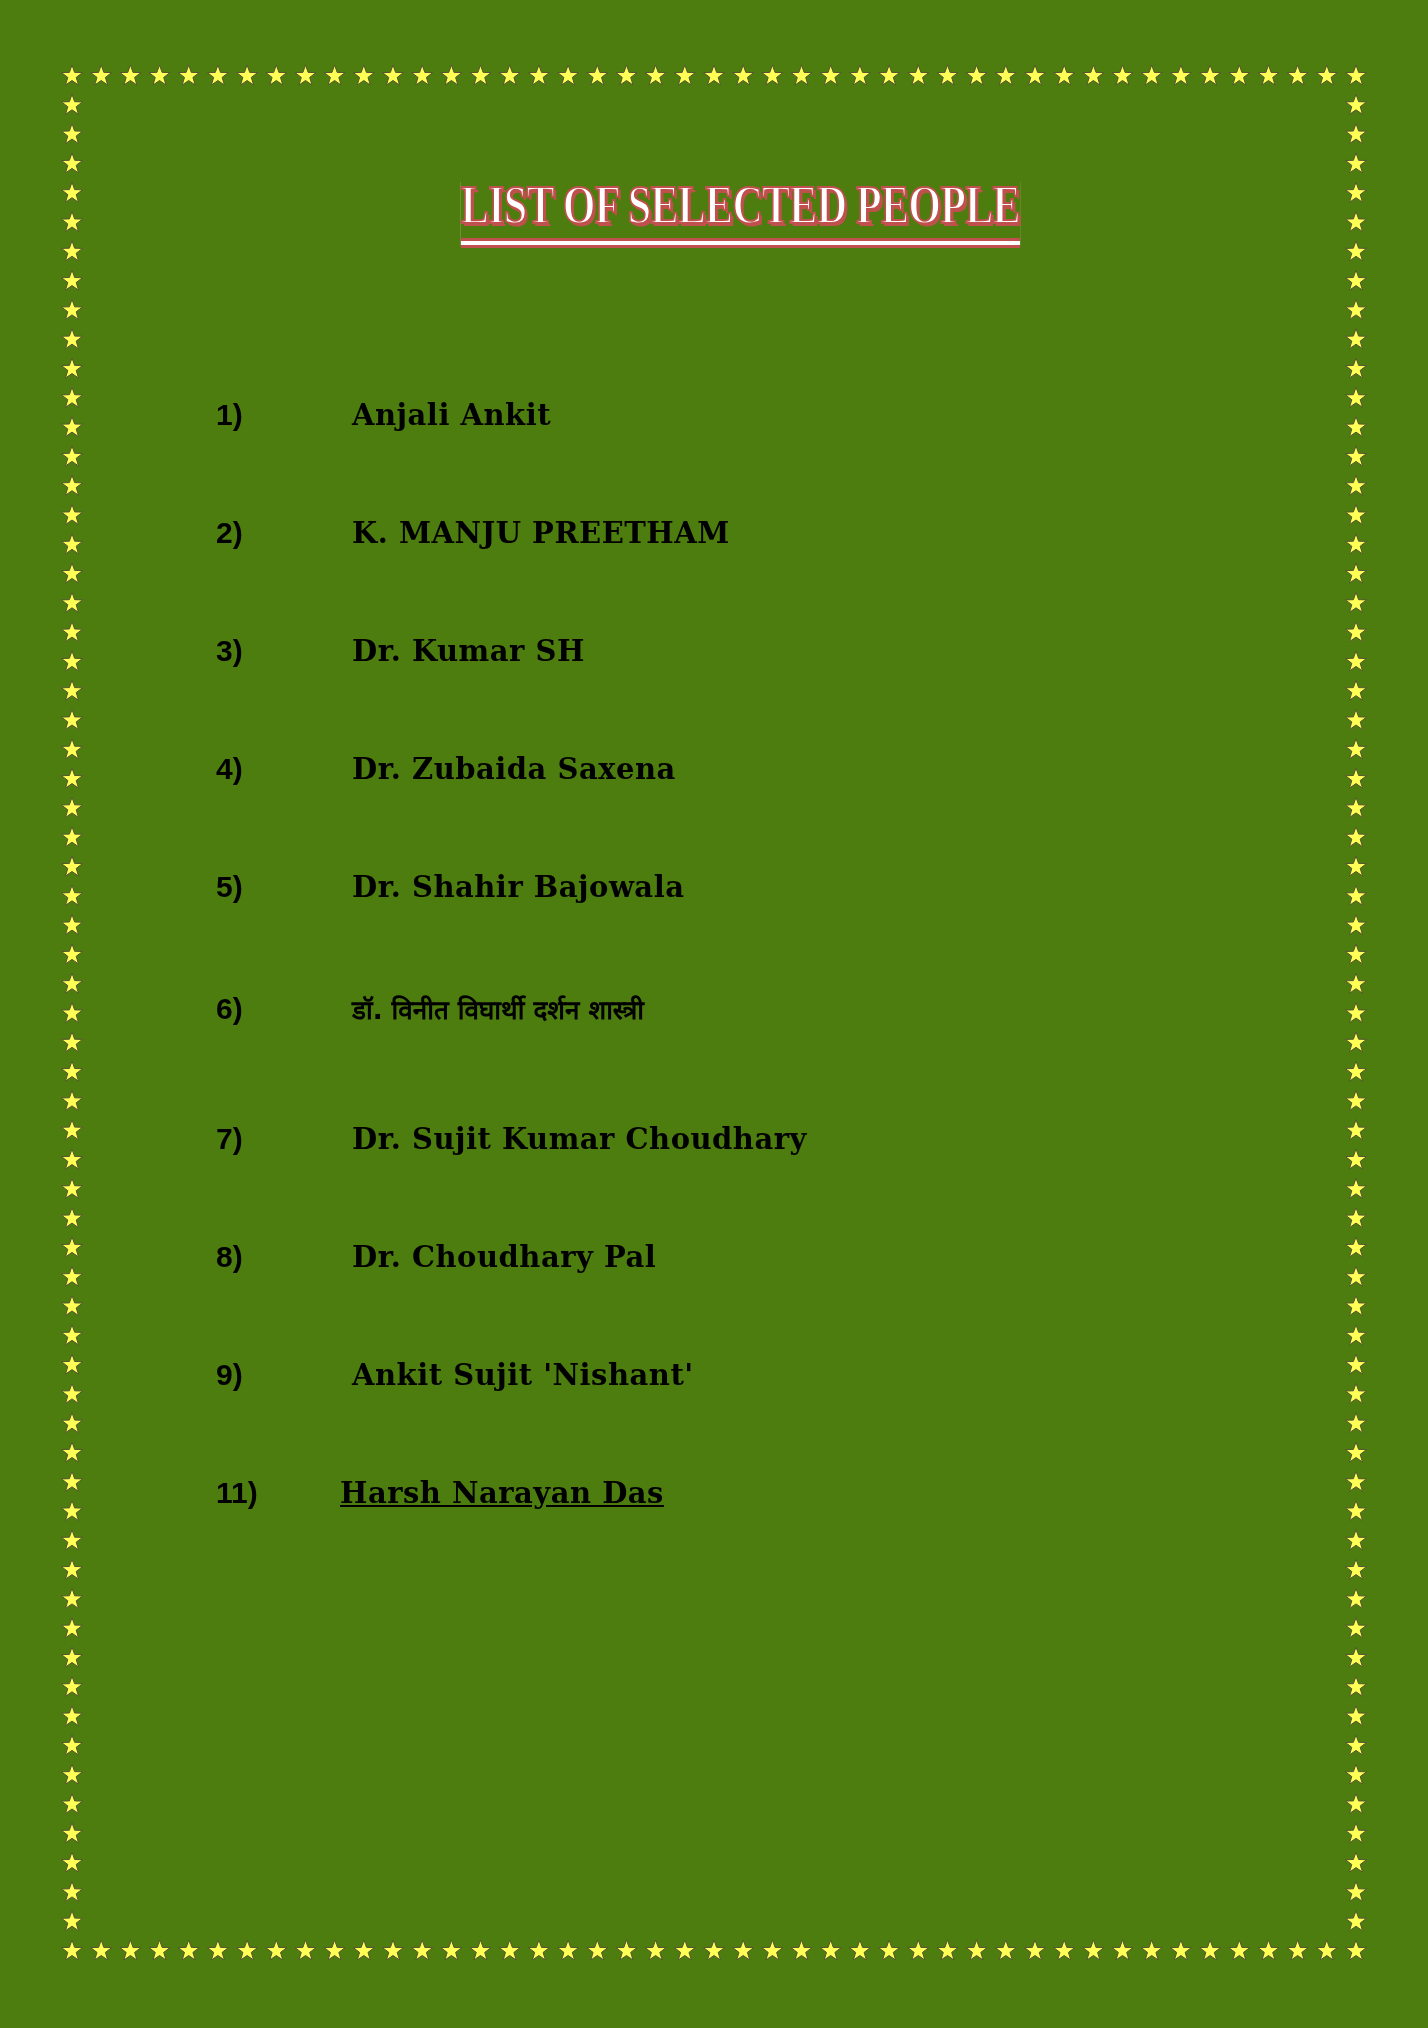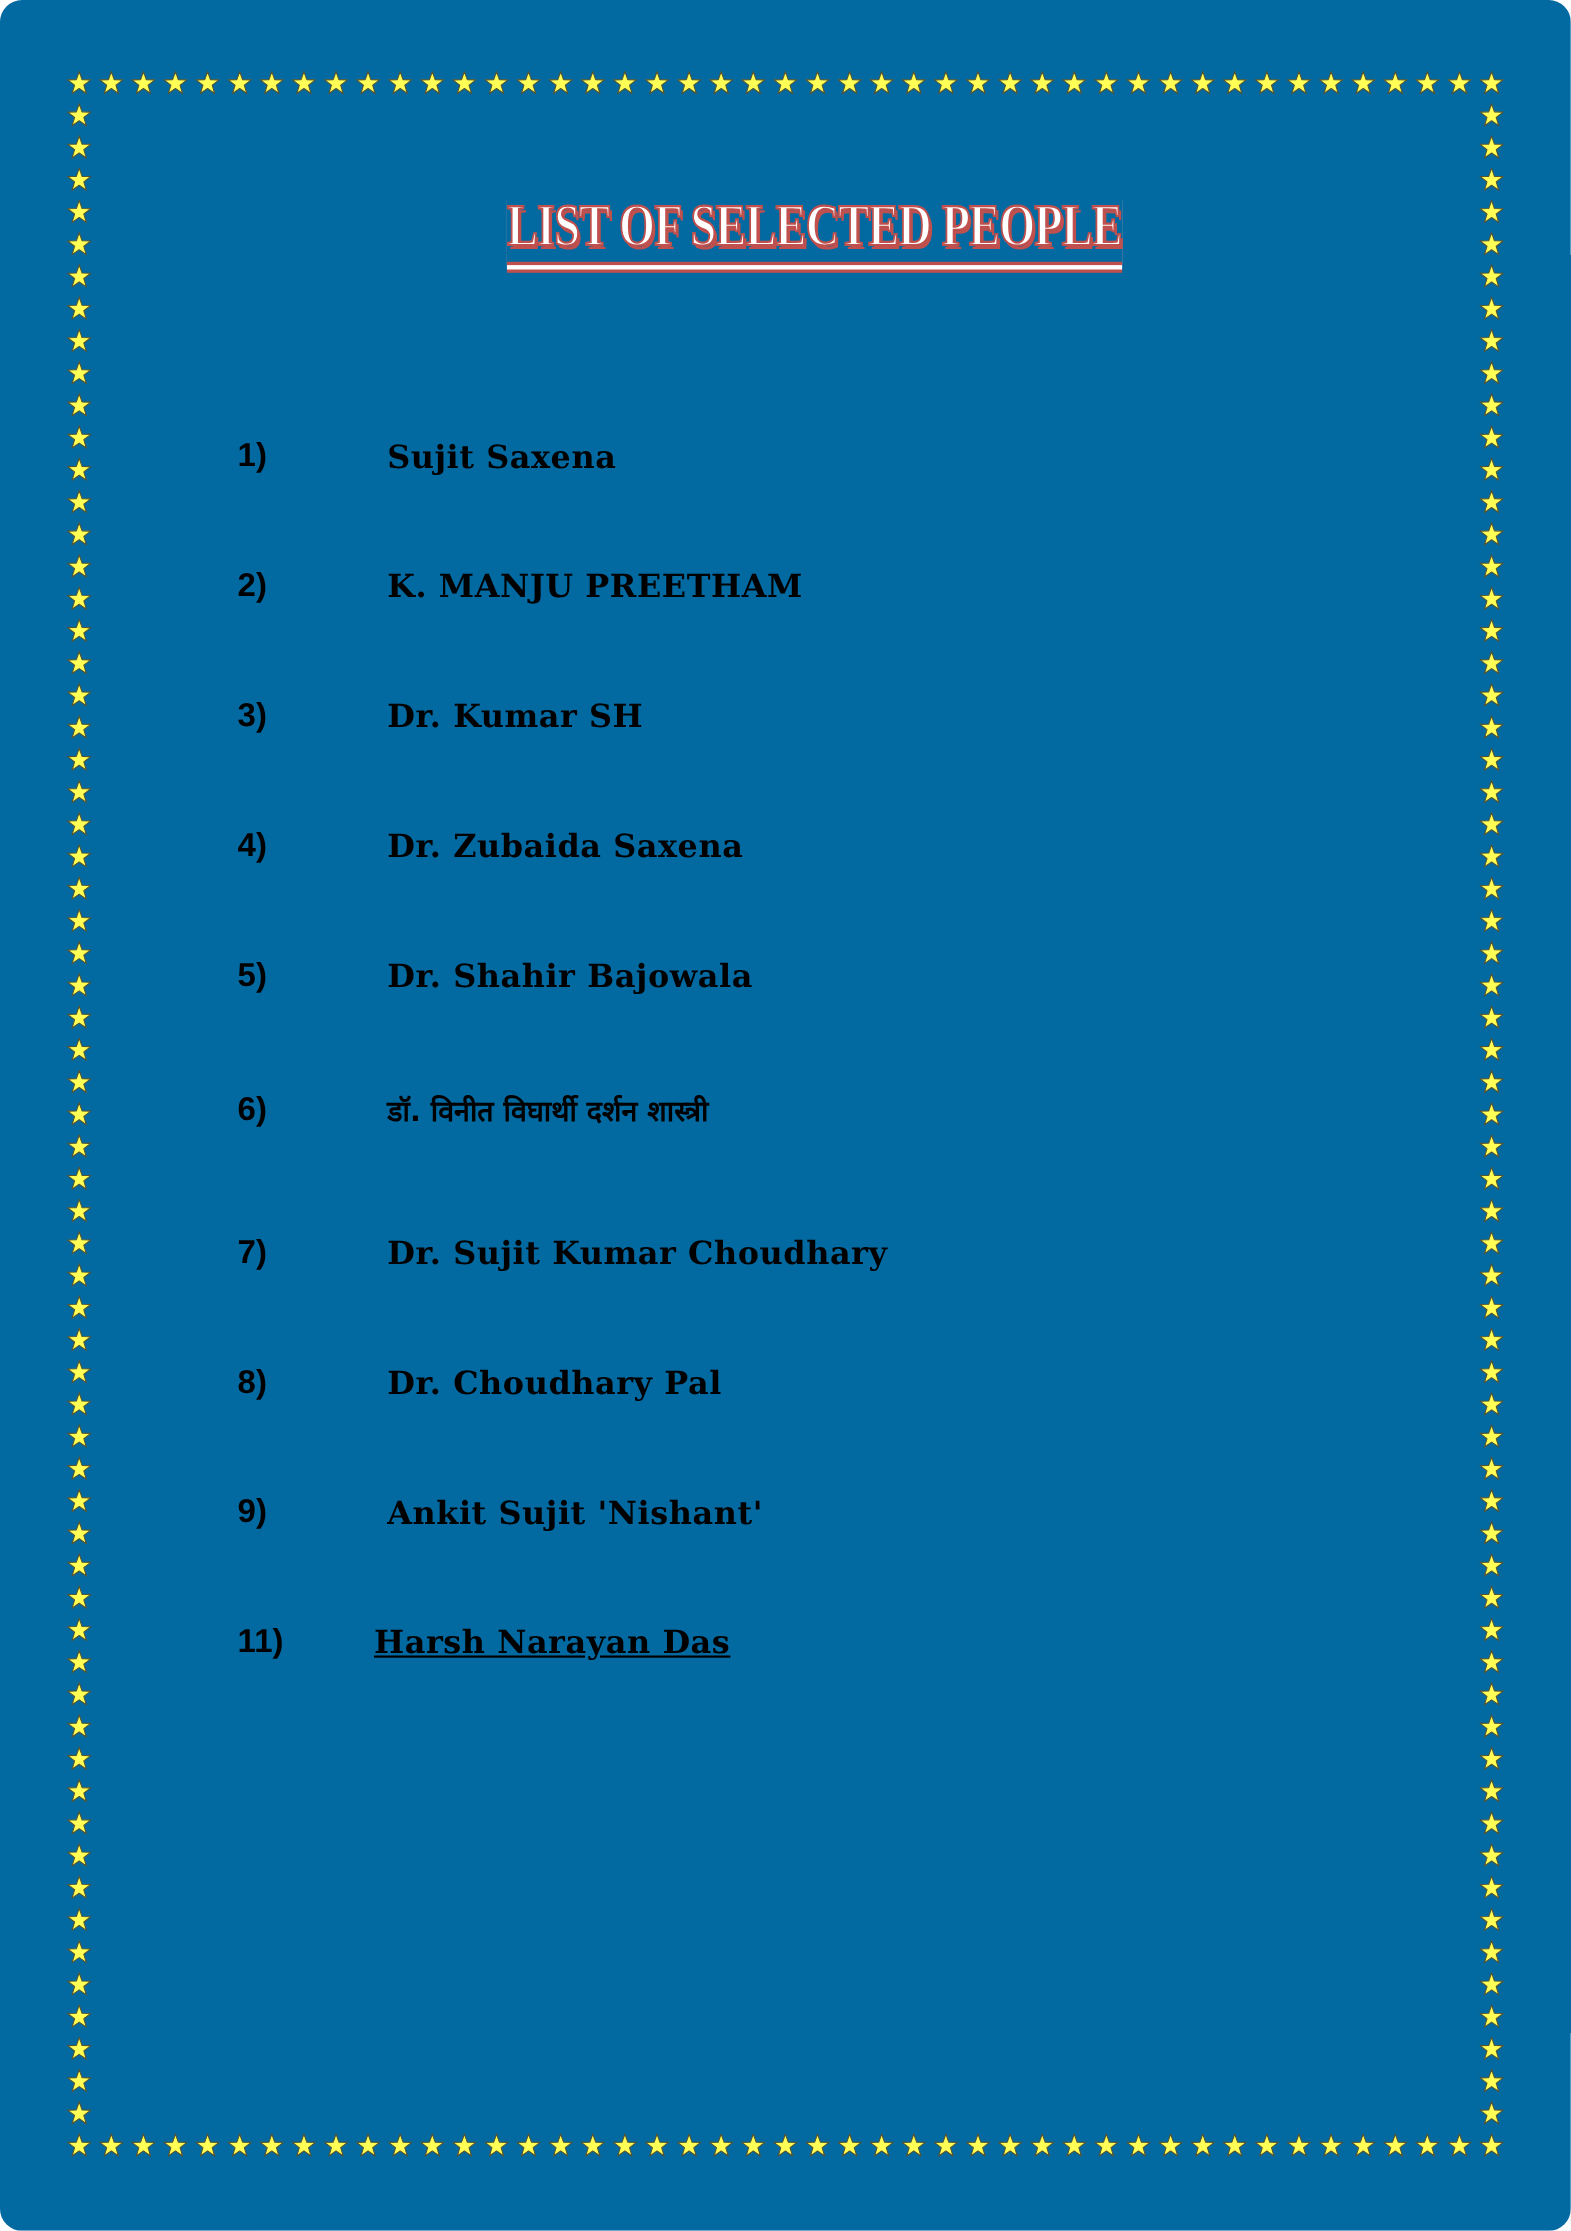--- a/index.html
+++ b/index.html
@@ -11,22 +11,21 @@
       width: 1428px;
       height: 2028px;
       position: relative;
       overflow: hidden;
       font-family: "DejaVu Serif", serif;
     }
     #page {
       position: absolute;
       left: 0; top: 0;
       width: 1428px; height: 2028px;
-      background: #0369a1;
-      border-radius: 20px;
+      background: #4d7c0f;
     }
     #border {
       position: absolute;
       left: 0; top: 0;
       width: 1428px; height: 2028px;
       pointer-events: none;
     }
     .title-wrap {
       position: absolute;
       left: 0;
@@ -322,21 +321,21 @@
       </g>
   </svg>
 
   <div class="title-wrap">
     <span class="title">LIST OF SELECTED PEOPLE</span>
   </div>
 
   <div class="list">
     <div class="list-item" style="top:390px">
       <span class="num">1)</span>
-      <span class="name">Sujit Saxena</span>
+      <span class="name">Anjali Ankit</span>
     </div>
     <div class="list-item" style="top:508px">
       <span class="num">2)</span>
       <span class="name">K. MANJU PREETHAM</span>
     </div>
     <div class="list-item" style="top:626px">
       <span class="num">3)</span>
       <span class="name">Dr. Kumar SH</span>
     </div>
     <div class="list-item" style="top:744px">

